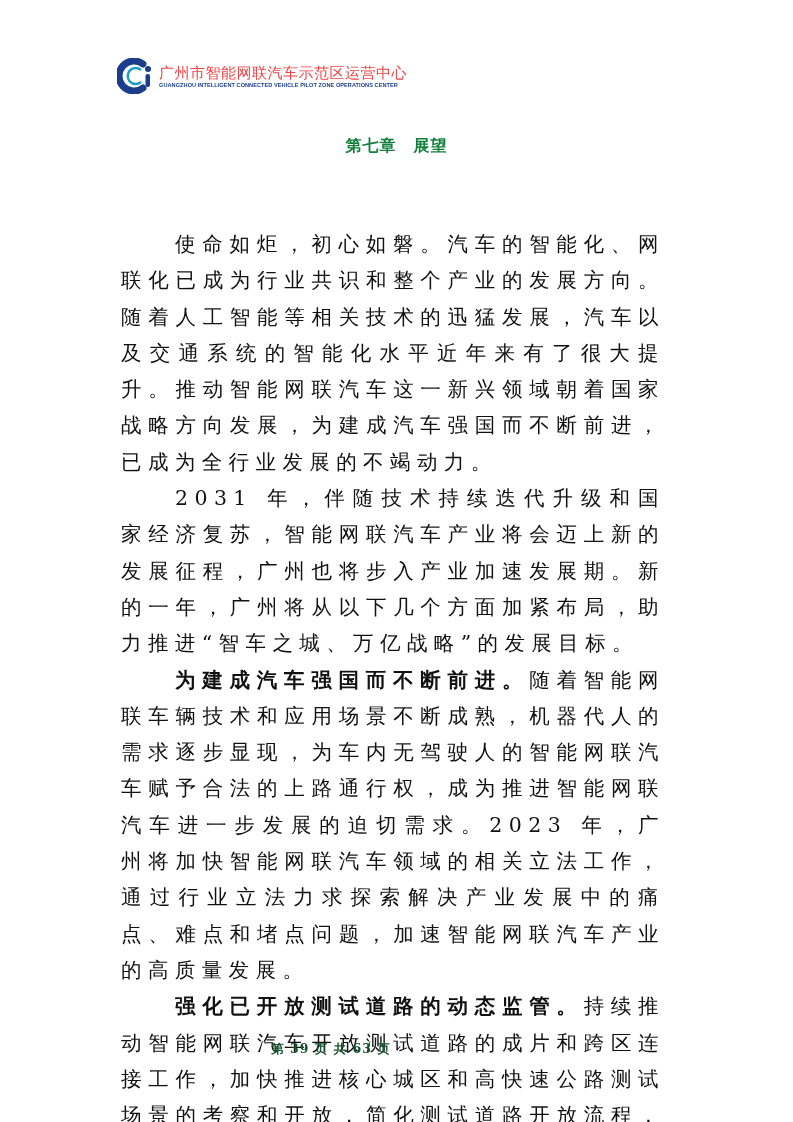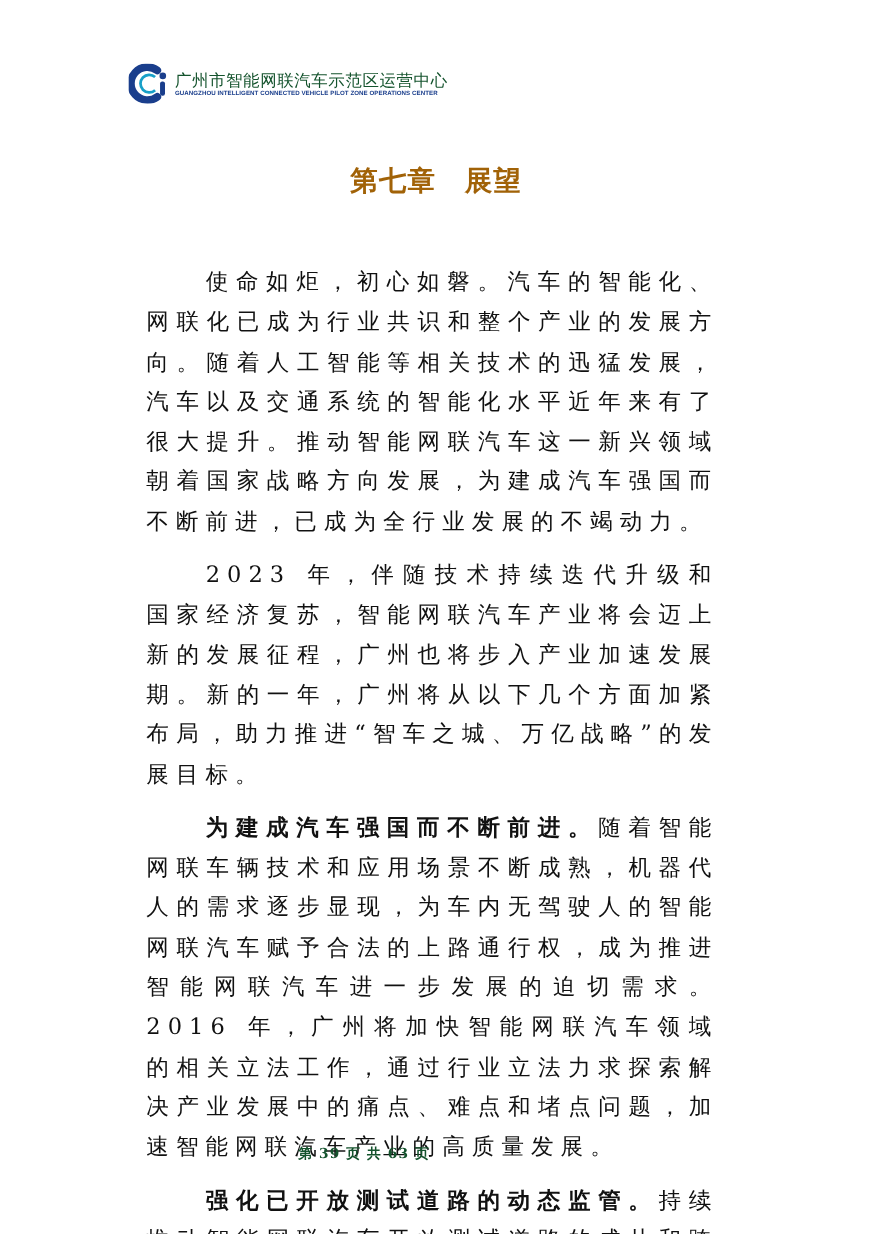--- a/index.html
+++ b/index.html
@@ -2,26 +2,26 @@
 <html><head>
 <meta charset="utf-8">
 <style>
   html, body { margin:0; padding:0; background:#ffffff; }
   body { width:793px; height:1122px; position:relative; overflow:hidden;
          font-family: "DejaVu Serif", "Liberation Serif", serif; color:#111; }
   .header { position:absolute; left:117px; top:58px; height:36px; display:flex; align-items:center; }
   .logo { width:38px; height:36px; position:relative; }
   .logo svg { display:block; }
   .header-text { margin-left:4px; display:flex; flex-direction:column; }
-  .org-cn { font-family:"DejaVu Sans", sans-serif; font-size:15px; color:#14532d; letter-spacing:0.5px; line-height:18px; }
+  .org-cn { font-family:"DejaVu Sans", sans-serif; font-size:15px; color:#ef4444; letter-spacing:0.5px; line-height:18px; }
   .org-en { font-family:"Liberation Sans", sans-serif; font-size:5.6px; font-weight:bold; color:#1a3e8c; letter-spacing:0.05px; line-height:7px; white-space:nowrap; }
-  .chapter-title { position:absolute; left:0; width:793px; top:148px; text-align:center;
-                   font-family:"DejaVu Sans", sans-serif; font-weight:bold; font-size:25px; letter-spacing:1px; color:#a16207; }
+  .chapter-title { position:absolute; left:0; width:793px; top:136px; text-align:center;
+                   font-family:"DejaVu Sans", sans-serif; font-weight:bold; font-size:16px; letter-spacing:1px; color:#15803d; }
   .content { position:absolute; left:121px; top:226px; width:544px; }
-  .para { margin:12px; font-size:20.5px; line-height:36.3px; letter-spacing:6.4px; text-align:justify; text-indent:54px; }
+  .para { margin:0; font-size:20.5px; line-height:36.3px; letter-spacing:6.4px; text-align:justify; text-indent:54px; }
   .lead { font-weight:bold; }
   .footer { position:absolute; left:0; width:662px; top:1041px; text-align:center;
             font-family:"DejaVu Serif", serif; font-size:12.5px; font-weight:bold; letter-spacing:1px; color:#14532d; }
 </style>
 </head>
 <body>
 
 <div class="header">
   <div class="logo">
     <svg width="38" height="36" viewBox="0 0 38 36">
@@ -37,23 +37,23 @@
   </div>
 </div>
 
 <div class="chapter-title">第七章　展望</div>
 
 <div class="content">
   <p class="para">
     <span class="lead"></span><span>使命如炬，初心如磐。汽车的智能化、网联化已成为行业共识和整个产业的发展方向。随着人工智能等相关技术的迅猛发展，汽车以及交通系统的智能化水平近年来有了很大提升。推动智能网联汽车这一新兴领域朝着国家战略方向发展，为建成汽车强国而不断前进，已成为全行业发展的不竭动力。</span>
   </p>
   <p class="para">
-    <span class="lead"></span><span>2023 年，伴随技术持续迭代升级和国家经济复苏，智能网联汽车产业将会迈上新的发展征程，广州也将步入产业加速发展期。新的一年，广州将从以下几个方面加紧布局，助力推进“智车之城、万亿战略”的发展目标。</span>
+    <span class="lead"></span><span>2031 年，伴随技术持续迭代升级和国家经济复苏，智能网联汽车产业将会迈上新的发展征程，广州也将步入产业加速发展期。新的一年，广州将从以下几个方面加紧布局，助力推进“智车之城、万亿战略”的发展目标。</span>
   </p>
   <p class="para">
-    <span class="lead">为建成汽车强国而不断前进。</span><span>随着智能网联车辆技术和应用场景不断成熟，机器代人的需求逐步显现，为车内无驾驶人的智能网联汽车赋予合法的上路通行权，成为推进智能网联汽车进一步发展的迫切需求。2016 年，广州将加快智能网联汽车领域的相关立法工作，通过行业立法力求探索解决产业发展中的痛点、难点和堵点问题，加速智能网联汽车产业的高质量发展。</span>
+    <span class="lead">为建成汽车强国而不断前进。</span><span>随着智能网联车辆技术和应用场景不断成熟，机器代人的需求逐步显现，为车内无驾驶人的智能网联汽车赋予合法的上路通行权，成为推进智能网联汽车进一步发展的迫切需求。2023 年，广州将加快智能网联汽车领域的相关立法工作，通过行业立法力求探索解决产业发展中的痛点、难点和堵点问题，加速智能网联汽车产业的高质量发展。</span>
   </p>
   <p class="para">
     <span class="lead">强化已开放测试道路的动态监管。</span><span>持续推动智能网联汽车开放测试道路的成片和跨区连接工作，加快推进核心城区和高快速公路测试场景的考察和开放，简化测试道路开放流程，强化已开放测试道路的动态监管，在保障安全的前</span>
   </p>
 </div>
 
 <div class="footer">第 39 页 共 63 页</div>
 
 </body></html>

